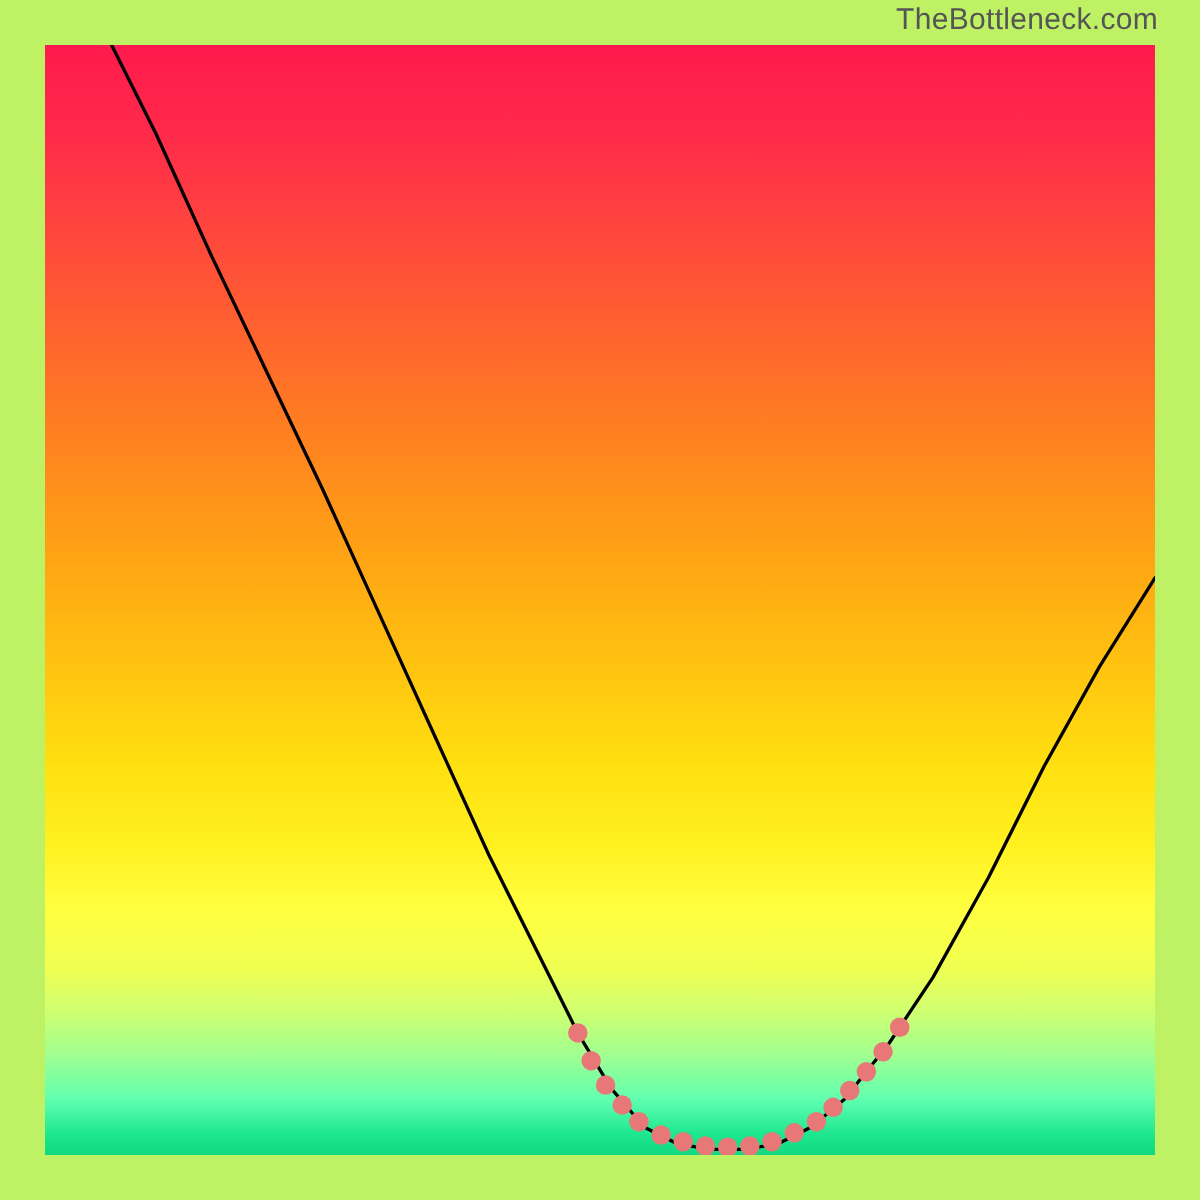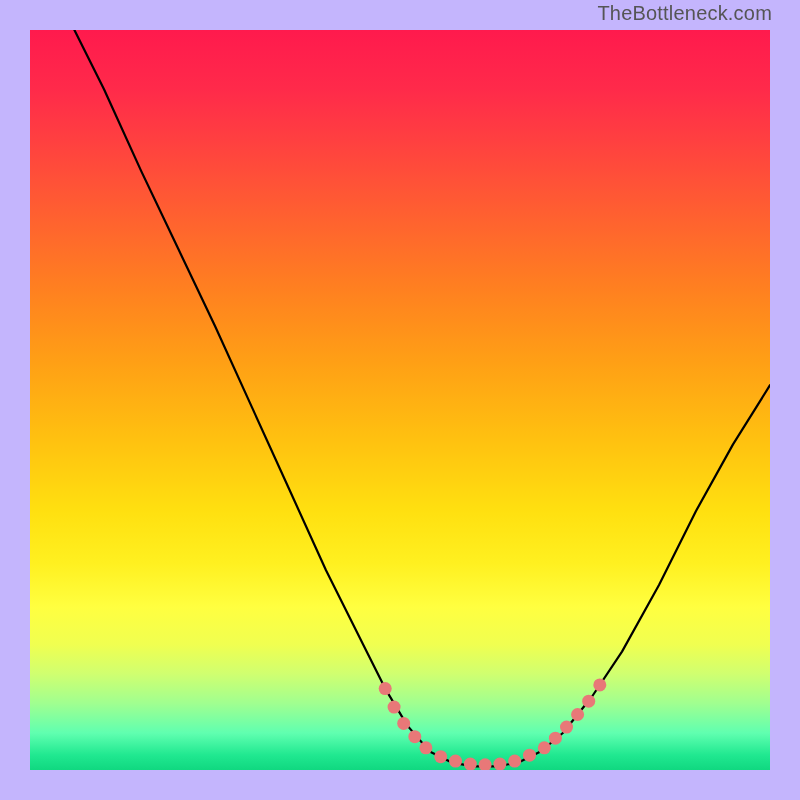--- a/index.html
+++ b/index.html
@@ -7,21 +7,21 @@
     padding: 0;
     width: 800px;
     height: 800px;
     background: #000000;
     overflow: hidden;
   }
   .chart-container {
     position: relative;
     width: 800px;
     height: 800px;
-    background: #c4b5fd;
+    background: #bef264;
   }
   .plot-area {
     position: absolute;
     left: 30px;
     top: 30px;
     width: 740px;
     height: 740px;
     overflow: hidden;
   }
   .gradient-bg {

